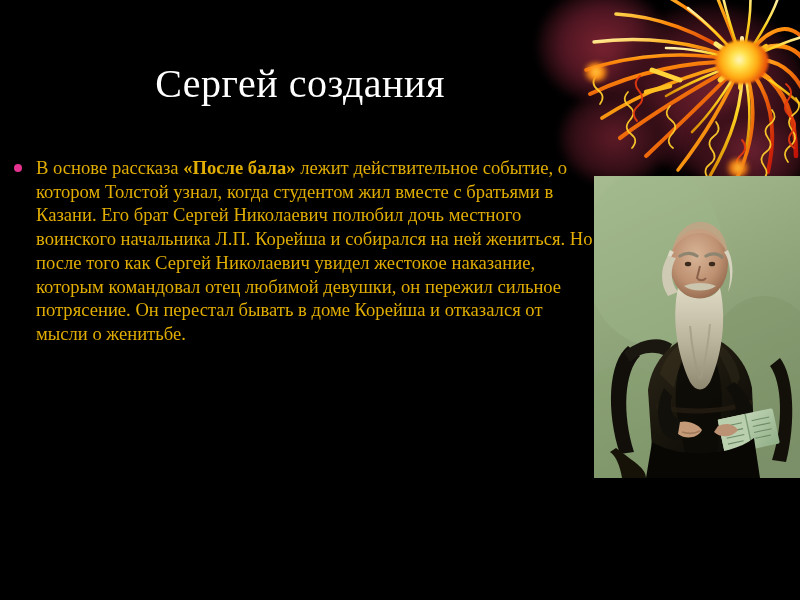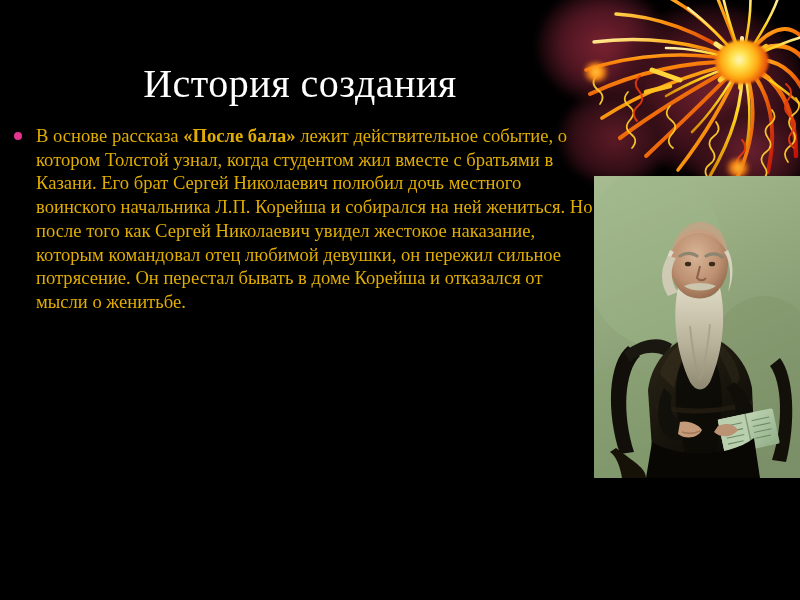--- a/index.html
+++ b/index.html
@@ -85,21 +85,21 @@
     letter-spacing: 0.5px;
     line-height: 1.1;
     text-shadow: 1px 1px 2px rgba(0,0,0,0.9);
     font-family: "Liberation Serif", "DejaVu Serif", serif;
   }
 
   
   #body-block {
     position: absolute;
     left: 14px;
-    top: 124px;
+    top: 156px;
     width: 580px;
   }
   .bullet-row {
     display: flex;
     align-items: flex-start;
   }
   .bullet-marker {
     flex: 0 0 auto;
     width: 22px;
     padding-top: 8px;
@@ -220,21 +220,21 @@
         <path d="M160 100 L 132 90" stroke="#ffd43a" stroke-width="5"></path>
         <path d="M150 106 L 126 112" stroke="#ffbe20" stroke-width="4.5"></path>
       </g>
     </svg>
 
     <div class="spark spark-1"></div>
     <div class="spark spark-2"></div>
     <div id="burst-core"></div>
   </div>
 
-  <div id="title">История создания</div>
+  <div id="title">Сергей создания</div>
 
   <div id="body-block">
     <div class="bullet-row">
       <div class="bullet-marker">
         <span class="bullet-dot"></span>
       </div>
       <div class="bullet-text"><span>В основе рассказа </span><b>«После бала»</b><span> лежит действительное событие, о котором Толстой узнал, когда студентом жил вместе с братьями в Казани. Его брат Сергей Николаевич полюбил дочь местного воинского начальника Л.П. Корейша и собирался на ней жениться. Но после того как Сергей Николаевич увидел жестокое наказание, которым командовал отец любимой девушки, он пережил сильное потрясение. Он перестал бывать в доме Корейша и отказался от мысли о женитьбе.</span></div>
     </div>
   </div>
 

